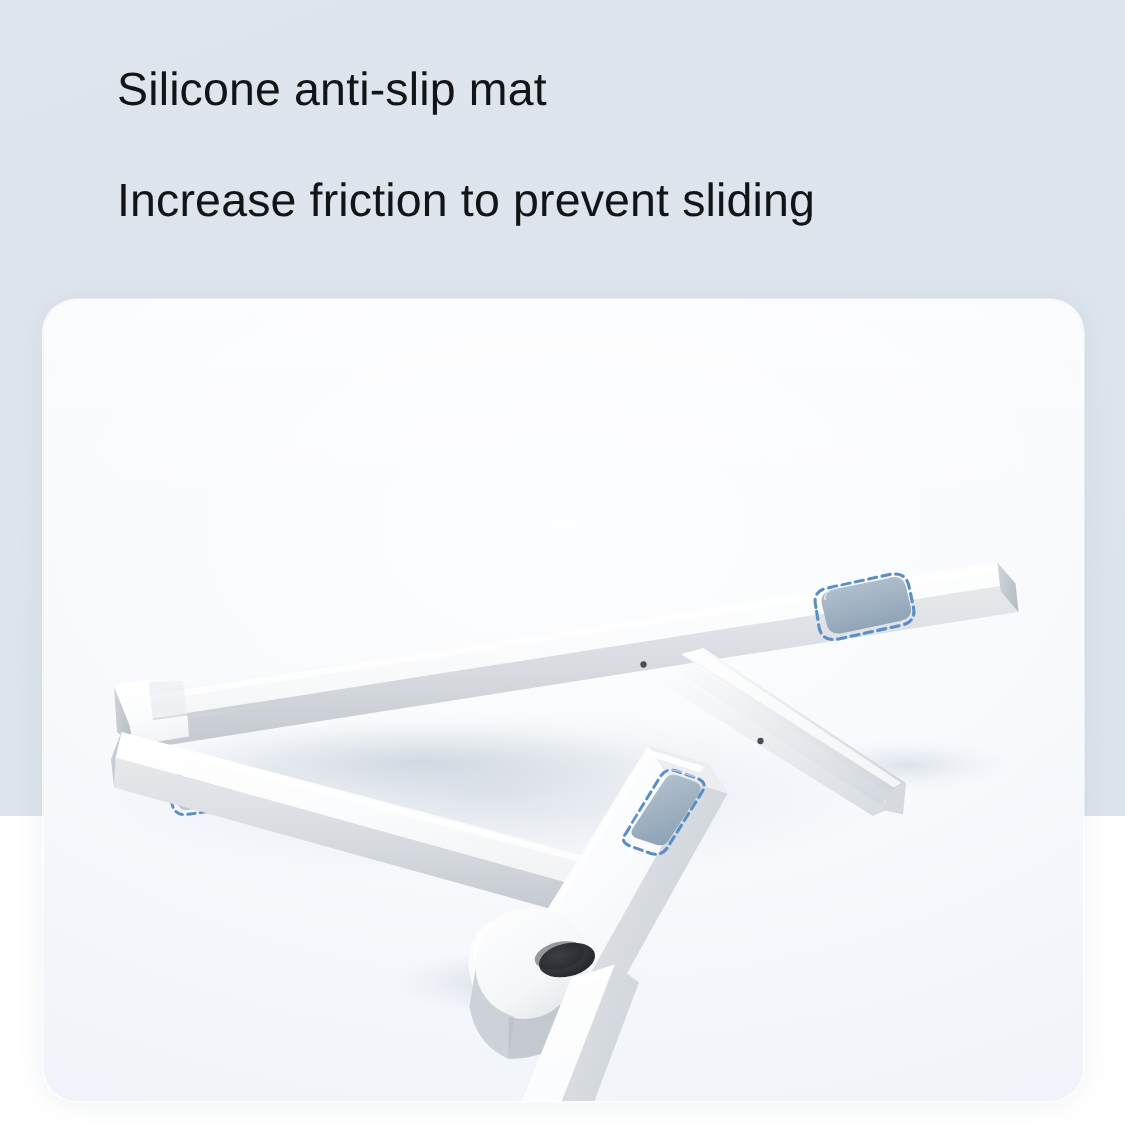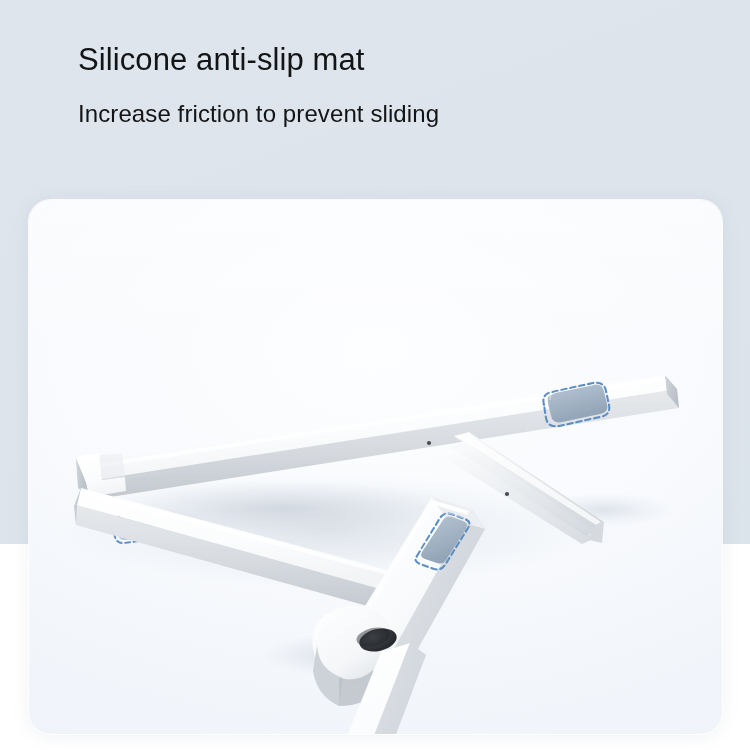--- a/index.html
+++ b/index.html
@@ -32,23 +32,23 @@
     font-family: "Liberation Sans", sans-serif;
     font-weight: 400;
     letter-spacing: 0.1px;
     white-space: nowrap;
   }
   #headline-primary {
     font-size: 31px;
     line-height: 44px;
   }
   #headline-secondary {
-    font-size: 24px;
+    font-size: 31px;
     line-height: 44px;
-    margin-top: 10px;
+    margin-top: 30px;
   }
 
   
   #product-card {
     position: absolute;
     left: 29px;
     top: 200px;
     width: 693px;
     height: 534px;
     border-radius: 22px;

